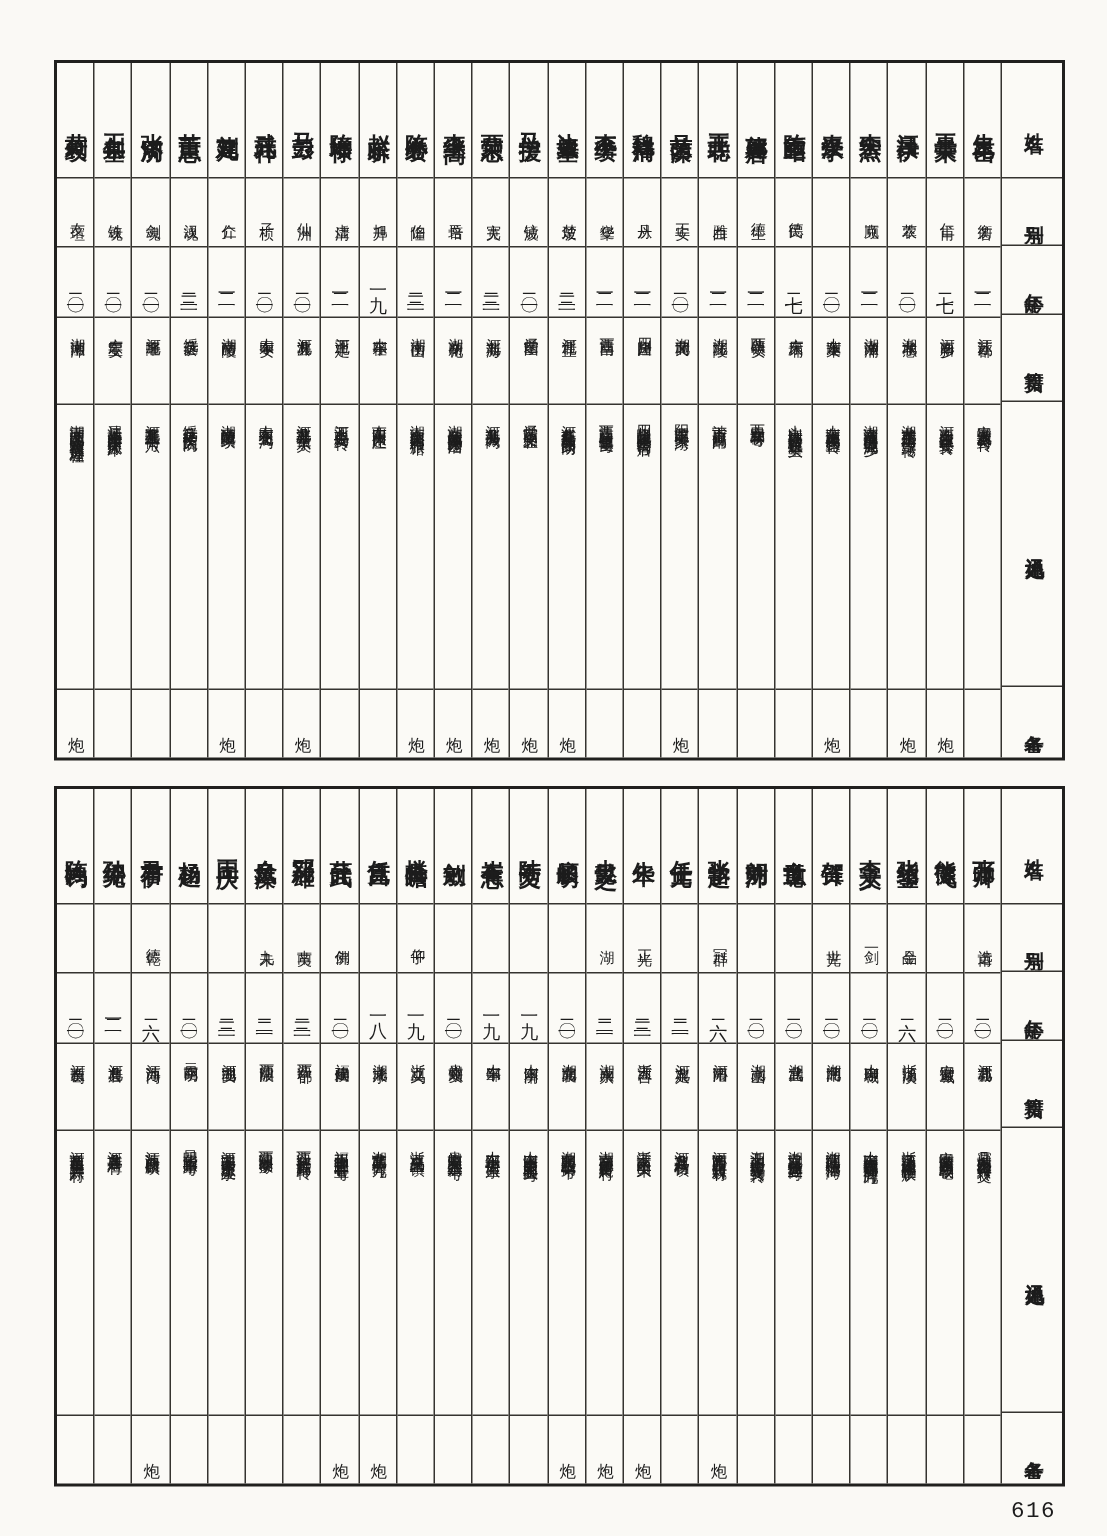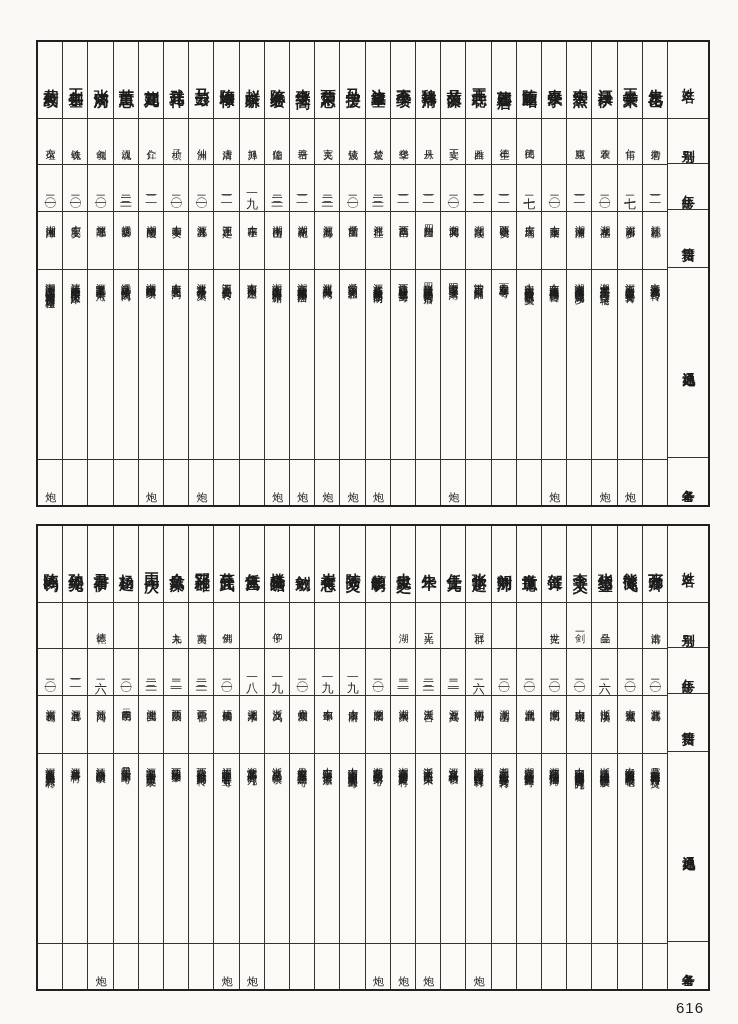--- a/index.html
+++ b/index.html
@@ -37,21 +37,21 @@
   .c-age{height:46px;font-size:12px;letter-spacing:2px;}
   .c-origin{height:58px;font-size:10px;letter-spacing:1px;justify-content:flex-start;padding-top:5px;box-sizing:border-box;}
   .c-addr{height:190px;font-size:10px;letter-spacing:1px;justify-content:flex-start;padding-top:5px;box-sizing:border-box;line-height:1.15;}
   .c-remark{height:45px;font-size:11px;}
   .hdr-col .cell{font-weight:bold;font-size:13px;justify-content:space-evenly;padding:6px 0;box-sizing:border-box;}
   .page-number{
     position:absolute;
     right:34px;bottom:8px;
     font-size:15px;
     letter-spacing:1px;
-    font-family:Liberation Sans, sans-serif;
+    font-family:Liberation Mono, monospace;
   }
 </style>
 </head>
 <body>
 
 <div class="page">
   <div class="sheet">
 
     <div class="tbl">
       <div class="col hdr-col">

